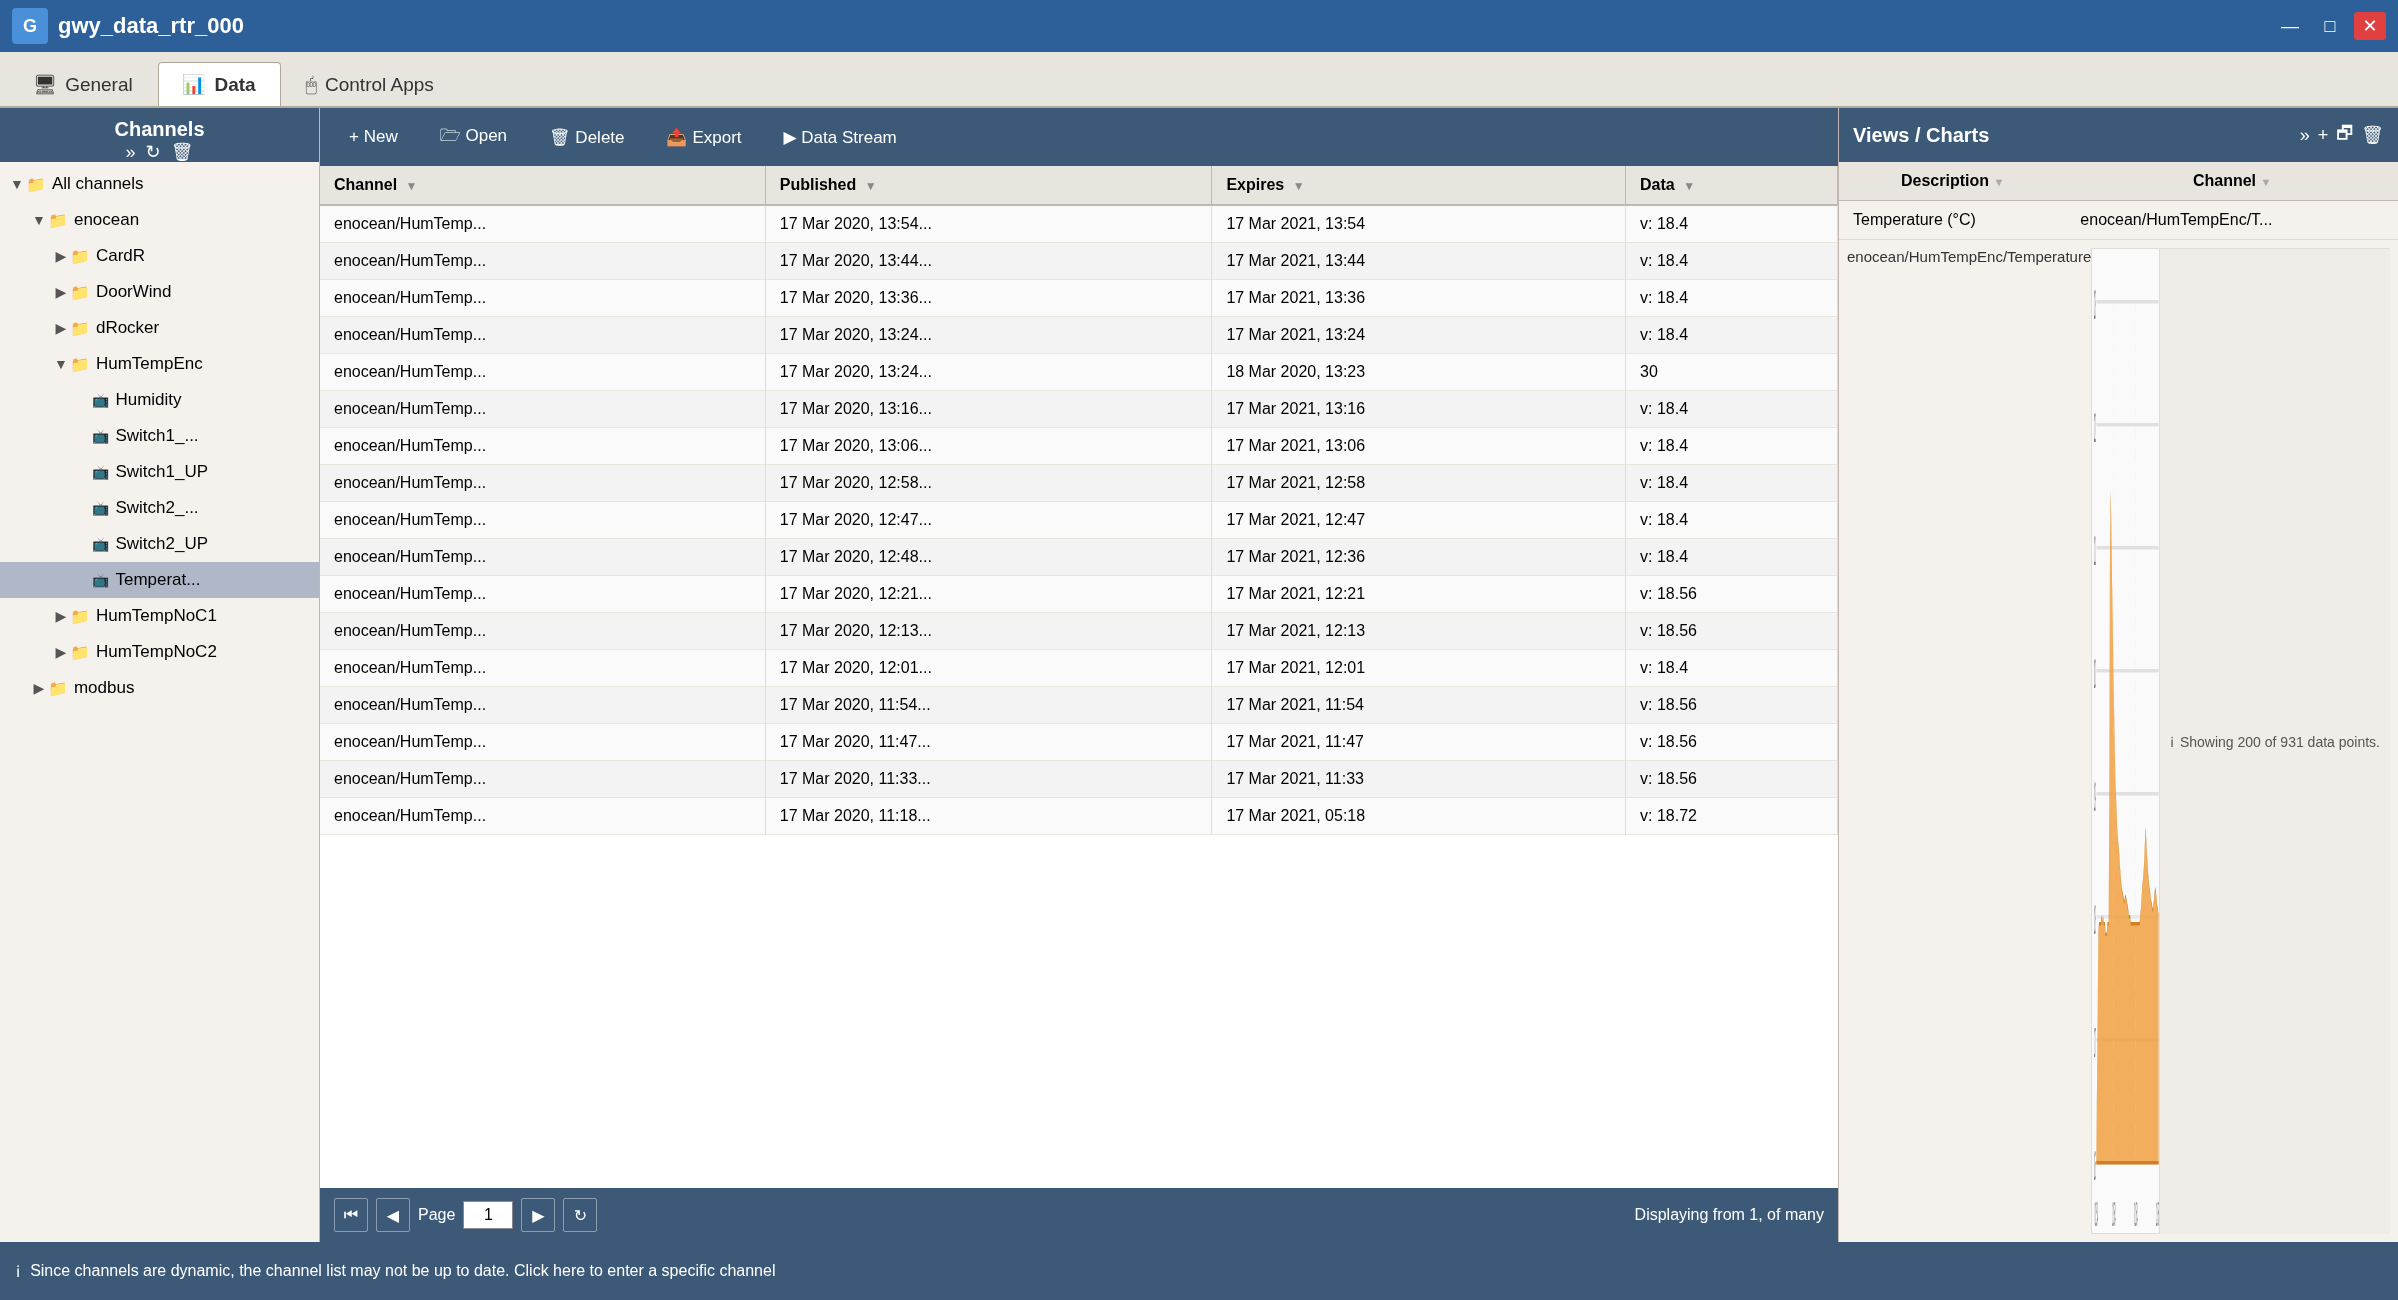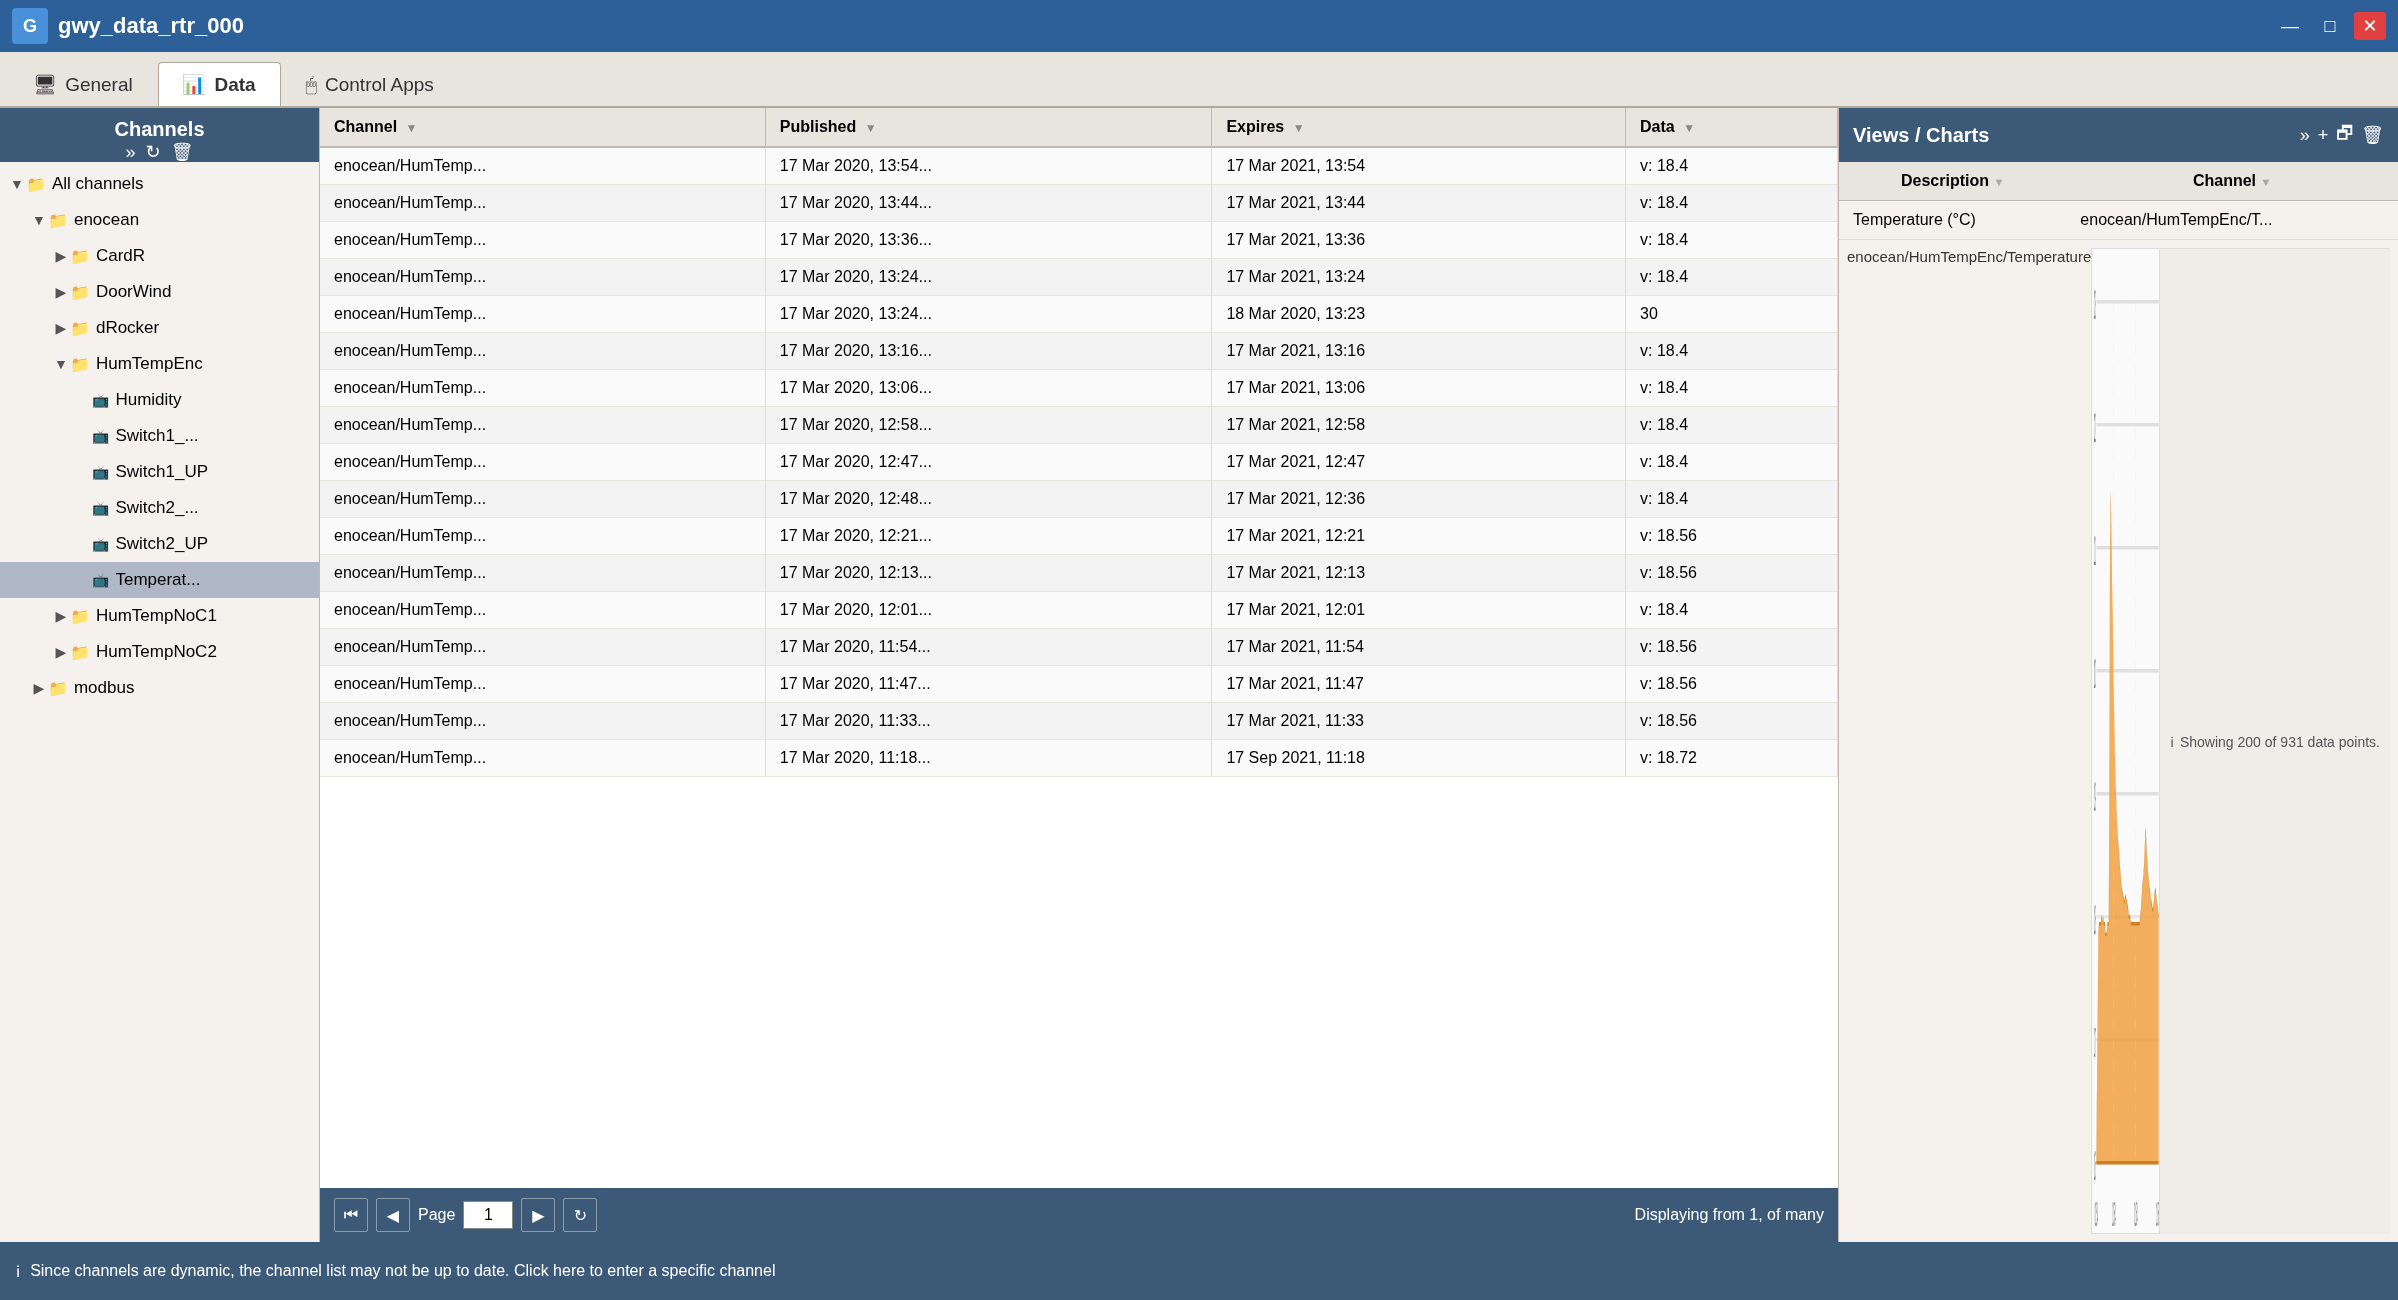--- a/index.html
+++ b/index.html
@@ -378,20 +378,27 @@
           <span class="indent" style="width:22px"></span>
           <span class="expander">▶</span>
           <span class="folder-icon">📁</span>
           <span>modbus</span>
         </div>
       </div>
   </div>
 
   <div class="content-area">
 
+    <div class="toolbar">
+      <button class="toolbar-btn">+ New</button>
+      <button class="toolbar-btn">🗁 Open</button>
+      <button class="toolbar-btn">🗑 Delete</button>
+      <button class="toolbar-btn">📤 Export</button>
+      <button class="toolbar-btn">▶ Data Stream</button>
+    </div>
 
     <div class="data-table-container">
       <div class="table-scroll">
         <table class="data-table">
           <thead>
             <tr>
               <th>Channel <span class="sort-arrow">▼</span></th>
               <th>Published <span class="sort-arrow">▼</span></th>
               <th>Expires <span class="sort-arrow">▼</span></th>
               <th>Data <span class="sort-arrow">▼</span></th>
@@ -490,21 +497,21 @@
   </tr>
               <tr>
     <td>enocean/HumTemp...</td>
     <td>17 Mar 2020, 11:33...</td>
     <td>17 Mar 2021, 11:33</td>
     <td>v: 18.56</td>
   </tr>
               <tr>
     <td>enocean/HumTemp...</td>
     <td>17 Mar 2020, 11:18...</td>
-    <td>17 Sep 2021, 11:18</td>
+    <td>17 Mar 2021, 05:18</td>
     <td>v: 18.72</td>
   </tr>
             </tbody>
         </table>
       </div>
 
       <div class="pagination-bar">
         <button class="page-btn">⏮</button>
         <button class="page-btn">◀</button>
         <span>Page</span>

